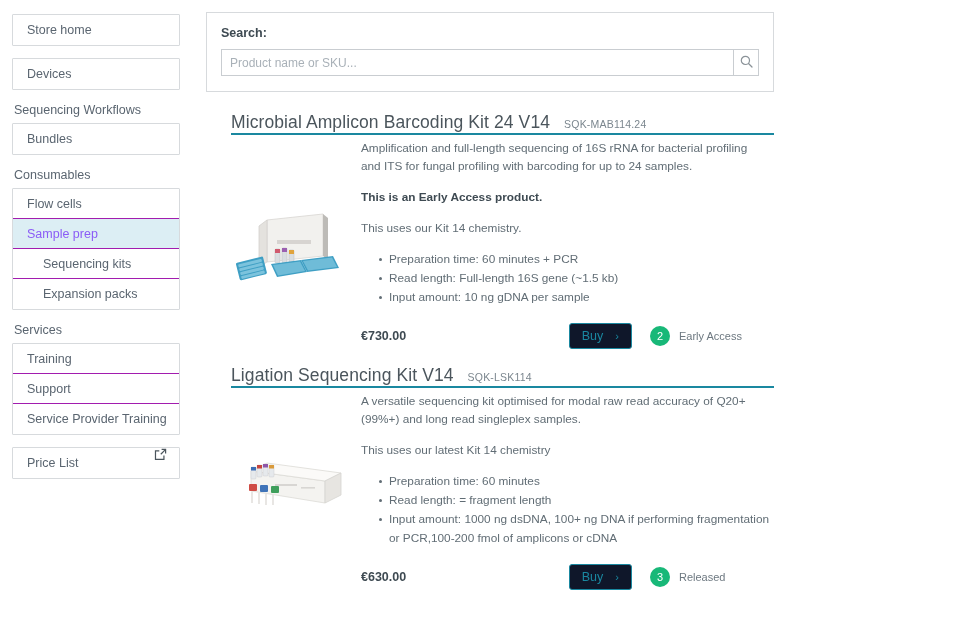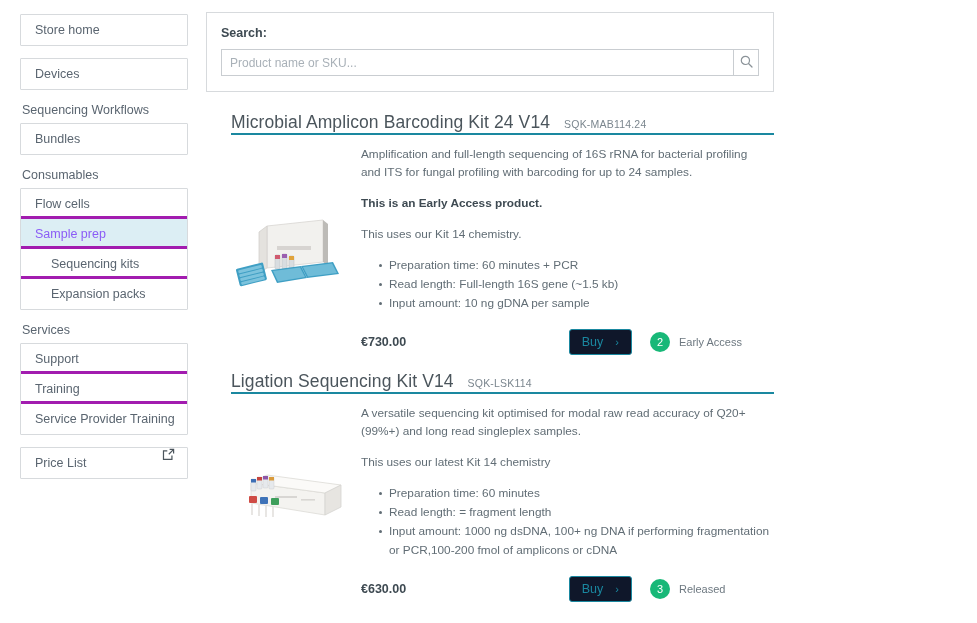--- a/index.html
+++ b/index.html
@@ -10,35 +10,35 @@
     font-family: "Liberation Sans", sans-serif;
     color: #52616b;
     overflow: hidden;
   }
   .page { position: relative; width: 977px; height: 623px; display: flex; }
 
   
   .sidebar {
     width: 200px;
     flex: 0 0 200px;
-    padding: 14px 0 0 20px;
+    padding: 14px 0 0 12px;
   }
   .nav-group { margin: 0 0 12px 0; width: 168px; }
   .nav-box {
     border: 1px solid #d7dadd;
     background: #fff;
     border-radius: 1px;
   }
   .nav-item {
     height: 30px;
     line-height: 30px;
     padding-left: 14px;
     font-size: 12.5px;
     color: #5a6570;
-    border-bottom: 3px solid #a21caf;
+    border-bottom: 1px solid #a21caf;
     white-space: nowrap;
     overflow: hidden;
     cursor: pointer;
   }
   .nav-item:last-child { border-bottom: none; }
   .nav-item.indent { padding-left: 30px; }
   .nav-item.active {
     background: #dceef4;
     color: #8b5cf6;
   }
@@ -122,21 +122,21 @@
     letter-spacing: .1px;
   }
   .product-sku {
     font-size: 10.5px;
     color: #7b868e;
     margin-left: 14px;
     letter-spacing: .2px;
   }
   .product-body {
     display: flex;
-    padding-top: 10px;
+    padding-top: 4px;
   }
   .product-img {
     width: 155px;
     flex: 0 0 155px;
     display: flex;
     align-items: center;
     justify-content: center;
   }
   .product-info { flex: 1; padding-right: 4px; }
   .p-text {
@@ -247,22 +247,22 @@
         <div class="nav-box">
           <div class="nav-item"><span>Flow cells</span></div>
           <div class="nav-item active"><span>Sample prep</span></div>
           <div class="nav-item indent"><span>Sequencing kits</span></div>
           <div class="nav-item indent"><span>Expansion packs</span></div>
         </div>
       </div>
       <div class="nav-group">
         <div class="group-label">Services</div>
         <div class="nav-box">
+          <div class="nav-item"><span>Training</span></div>
           <div class="nav-item"><span>Support</span></div>
-          <div class="nav-item"><span>Training</span></div>
           <div class="nav-item"><span>Service Provider Training</span></div>
         </div>
       </div>
       <div class="nav-group">
         <div class="nav-box">
           <div class="nav-item with-icon">
             <span>Price List</span>
             <span class="ext-icon">
               <svg width="13" height="13" viewBox="0 0 14 14" fill="none" stroke="#4b555c" stroke-width="1.3">
                 <path d="M8.2 1.5H12.5V5.8"></path>

